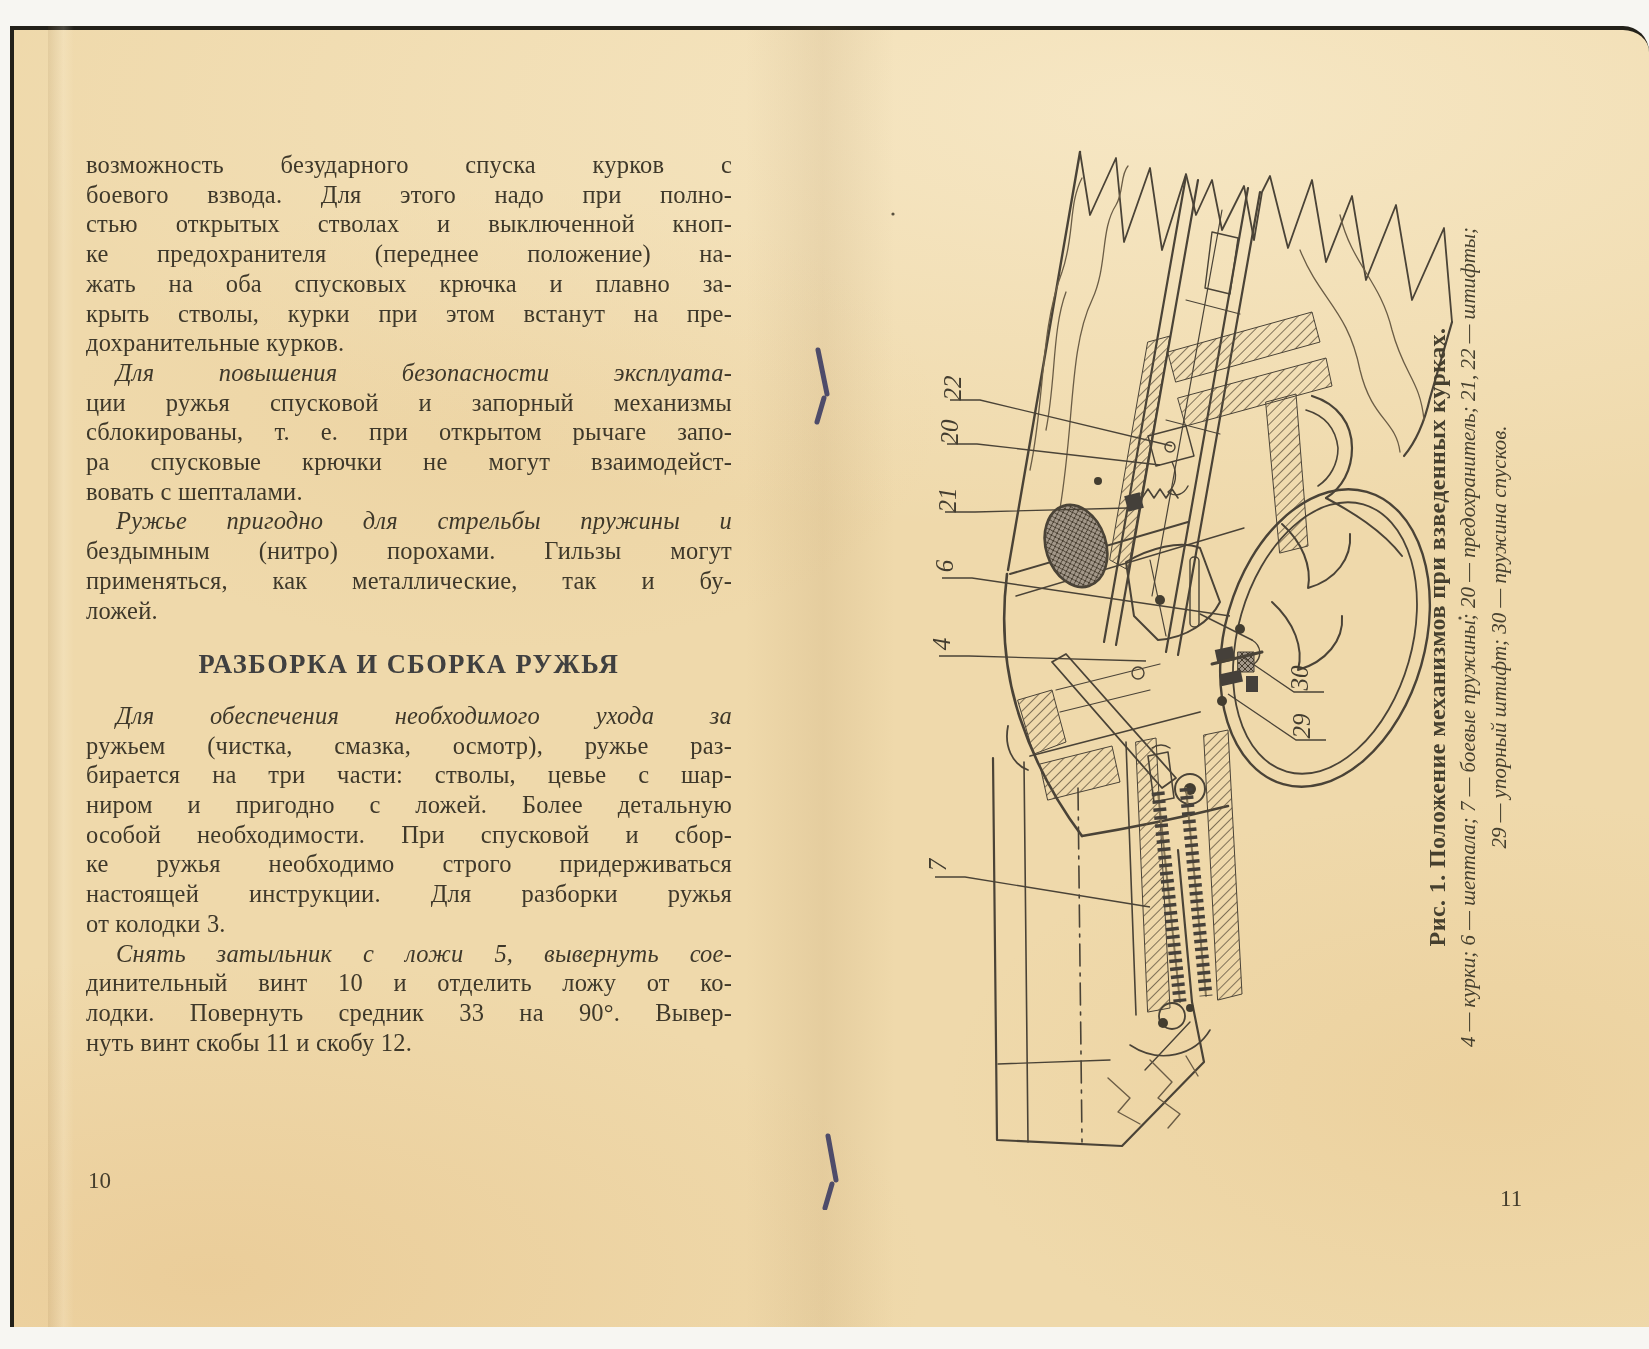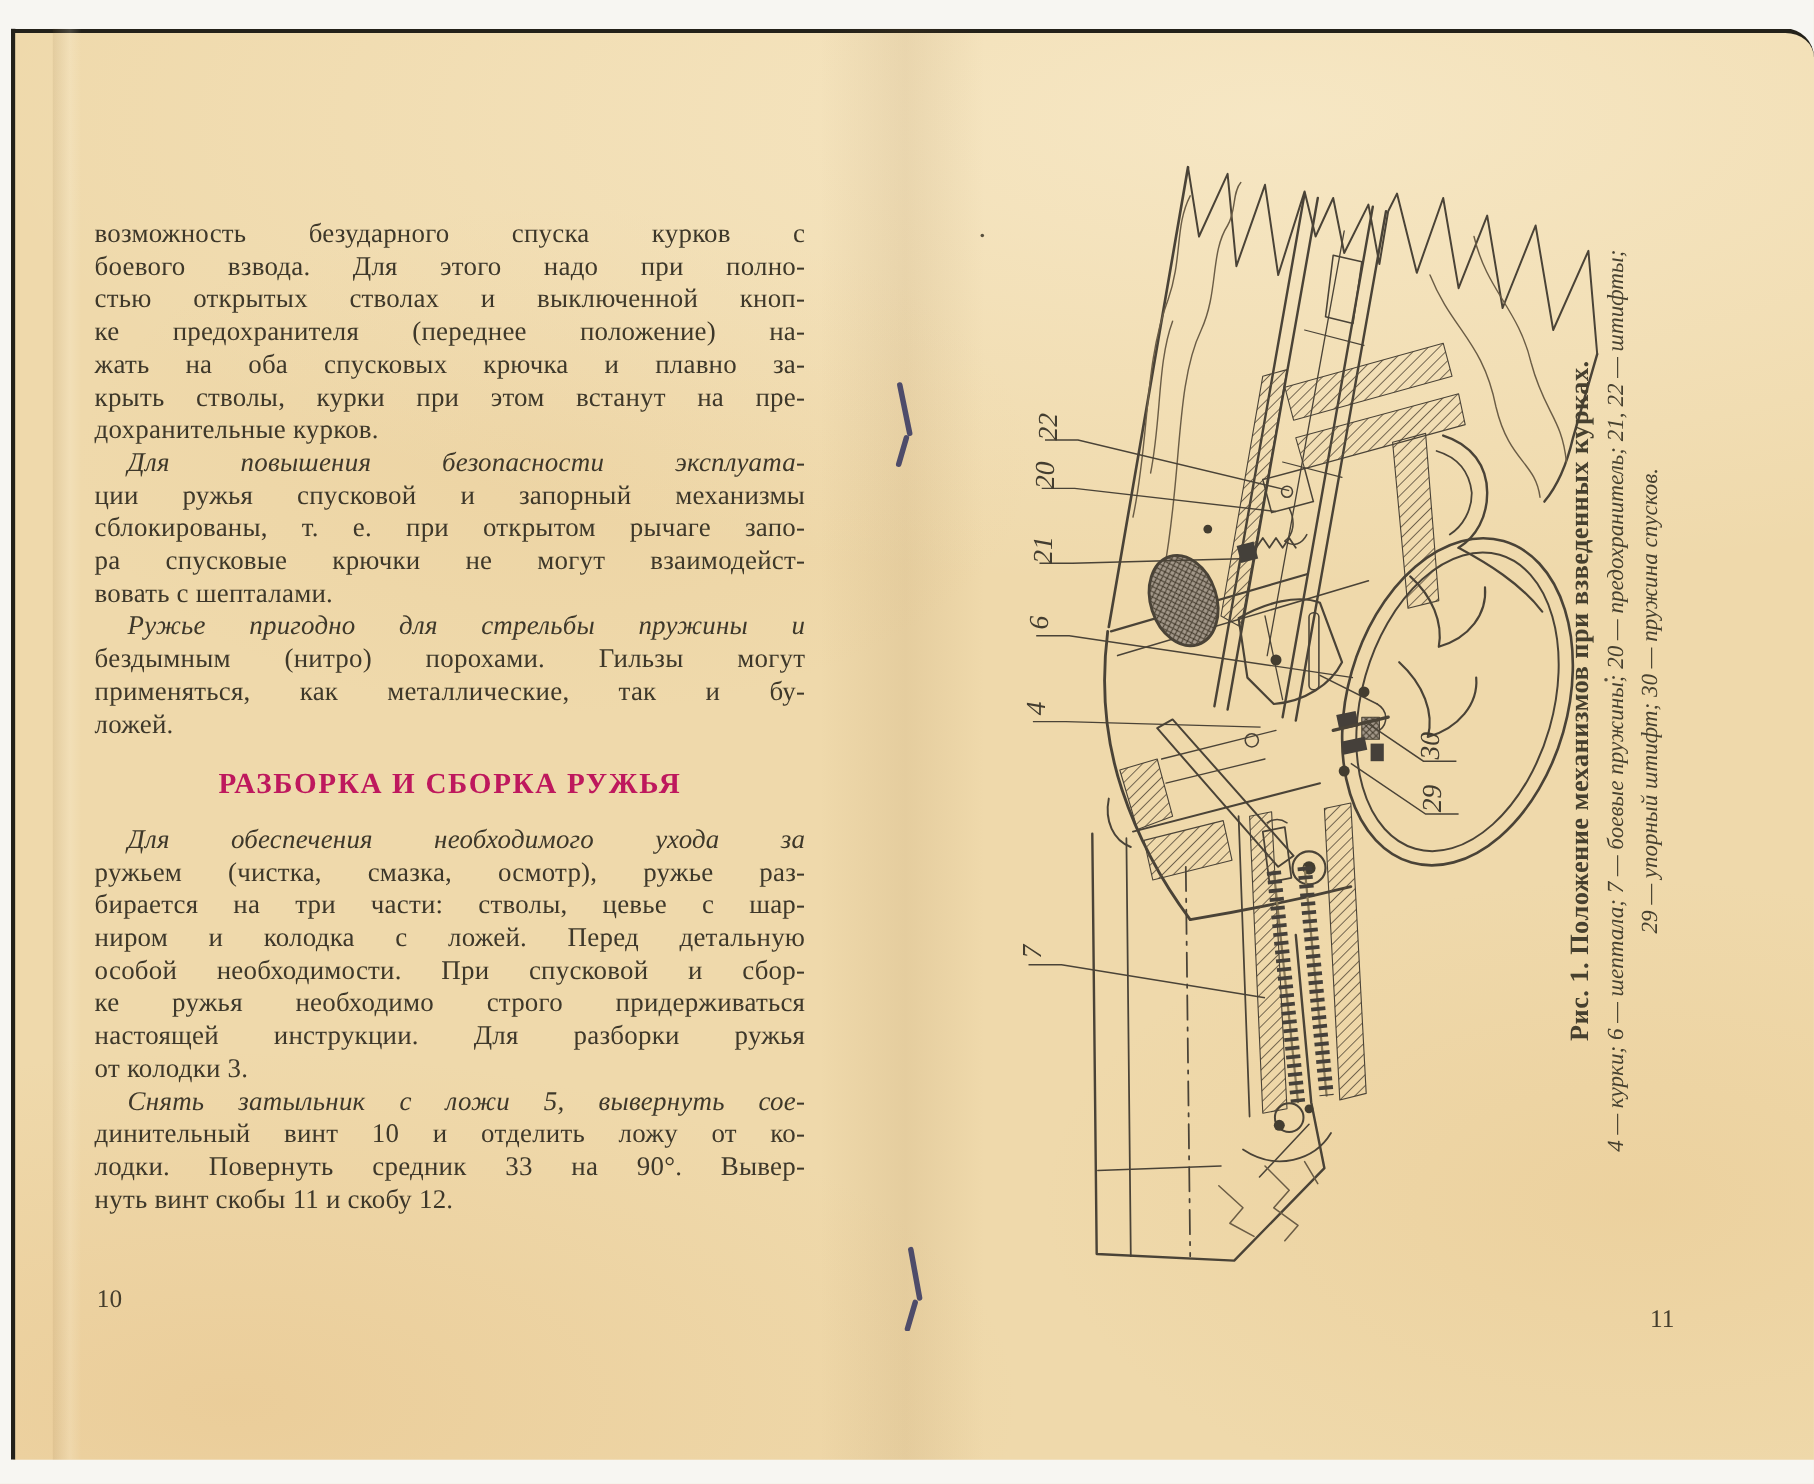--- a/index.html
+++ b/index.html
@@ -25,29 +25,29 @@
     position:absolute;left:745px;top:26px;width:150px;bottom:22px;
     background:linear-gradient(90deg, rgba(140,100,48,0) 0%, rgba(140,100,48,0.10) 52%, rgba(140,100,48,0) 100%);
   }
   .crease{
     position:absolute;left:48px;top:26px;width:26px;bottom:22px;
     background:linear-gradient(90deg, rgba(120,85,40,0.10), rgba(255,250,235,0.18) 60%, rgba(120,85,40,0) 100%);
   }
   
   .text-col{
     position:absolute;left:86px;top:150px;width:646px;
-    color:#3e382a;font-size:24.5px;line-height:29.7px;letter-spacing:0.2px;margin-top:48px;
+    color:#3e382a;font-size:24.5px;line-height:29.7px;letter-spacing:0.2px;
   }
   .bpara{margin:0;}
   .tline{display:block;text-align:justify;text-align-last:justify;}
   .tline.tlast{text-align-last:left;}
   .bpara.ind .tline:first-child{text-indent:30px;font-style:italic;}
   .bheading{
     text-align:center;font-weight:bold;font-size:26.5px;letter-spacing:1.5px;
-    color:#be185d;margin:25px 0 21px 0;
+    color:#404040;margin:25px 0 21px 0;
   }
   .pgnum{position:absolute;color:#443d2c;font-size:23px;}
   .pgnum.left{left:88px;top:1168px;}
   .pgnum.right{left:1500px;top:1186px;}
   
   .fig-svg{position:absolute;left:800px;top:120px;width:700px;height:1090px;}
   .figcap{
     position:absolute;left:973px;top:587px;width:990px;height:100px;
     transform:rotate(-90deg);
     display:flex;flex-direction:column;justify-content:center;
@@ -87,21 +87,21 @@
       <div class="tline">Ружье пригодно для стрельбы пружины и</div>
       <div class="tline">бездымным (нитро) порохами. Гильзы могут</div>
       <div class="tline">применяться, как металлические, так и бу-</div>
       <div class="tline tlast">ложей.</div>
     </div>
     <div class="bheading">РАЗБОРКА И СБОРКА РУЖЬЯ</div>
     <div class="bpara ind">
       <div class="tline">Для обеспечения необходимого ухода за</div>
       <div class="tline">ружьем (чистка, смазка, осмотр), ружье раз-</div>
       <div class="tline">бирается на три части: стволы, цевье с шар-</div>
-      <div class="tline">ниром и колодка с ложей. Перед детальную</div>
+      <div class="tline">ниром и пригодно с ложей. Более детальную</div>
       <div class="tline">особой необходимости. При спусковой и сбор-</div>
       <div class="tline">ке ружья необходимо строго придерживаться</div>
       <div class="tline">настоящей инструкции. Для разборки ружья</div>
       <div class="tline tlast">от колодки 3.</div>
     </div>
     <div class="bpara ind">
       <div class="tline">Снять затыльник с ложи 5, вывернуть сое-</div>
       <div class="tline">динительный винт 10 и отделить ложу от ко-</div>
       <div class="tline">лодки. Повернуть средник 33 на 90°. Вывер-</div>
       <div class="tline tlast">нуть винт скобы 11 и скобу 12.</div>

